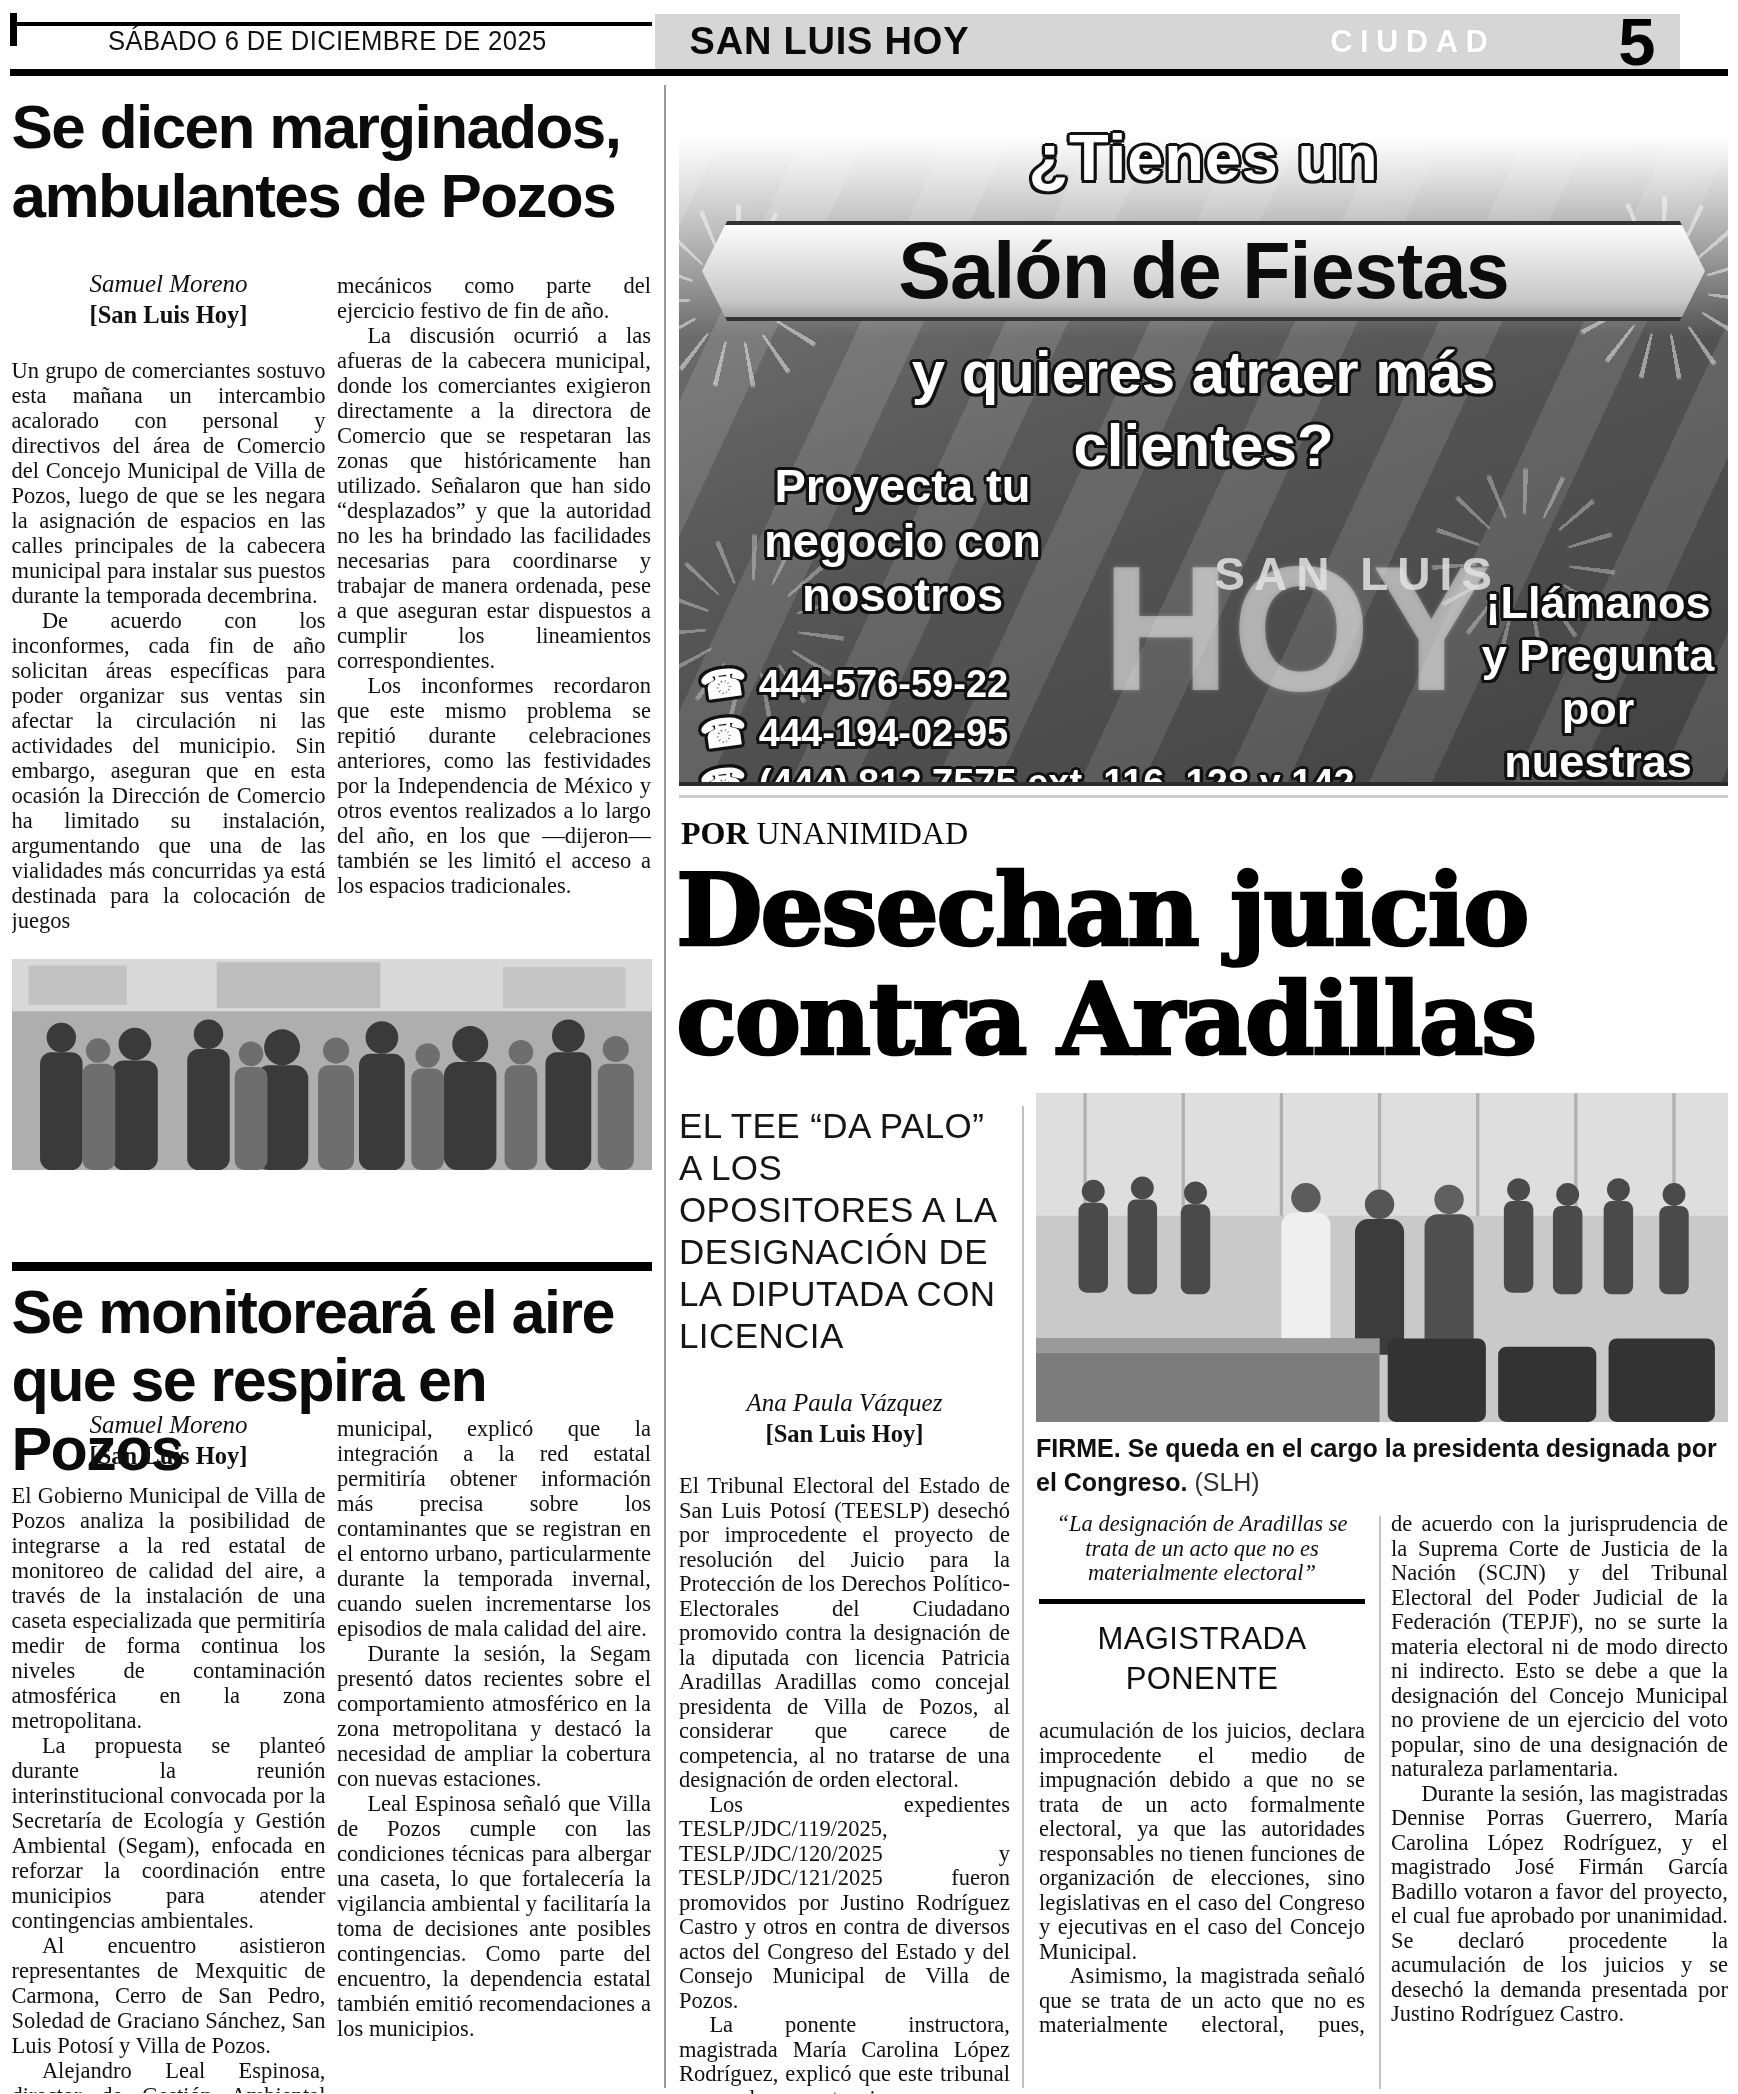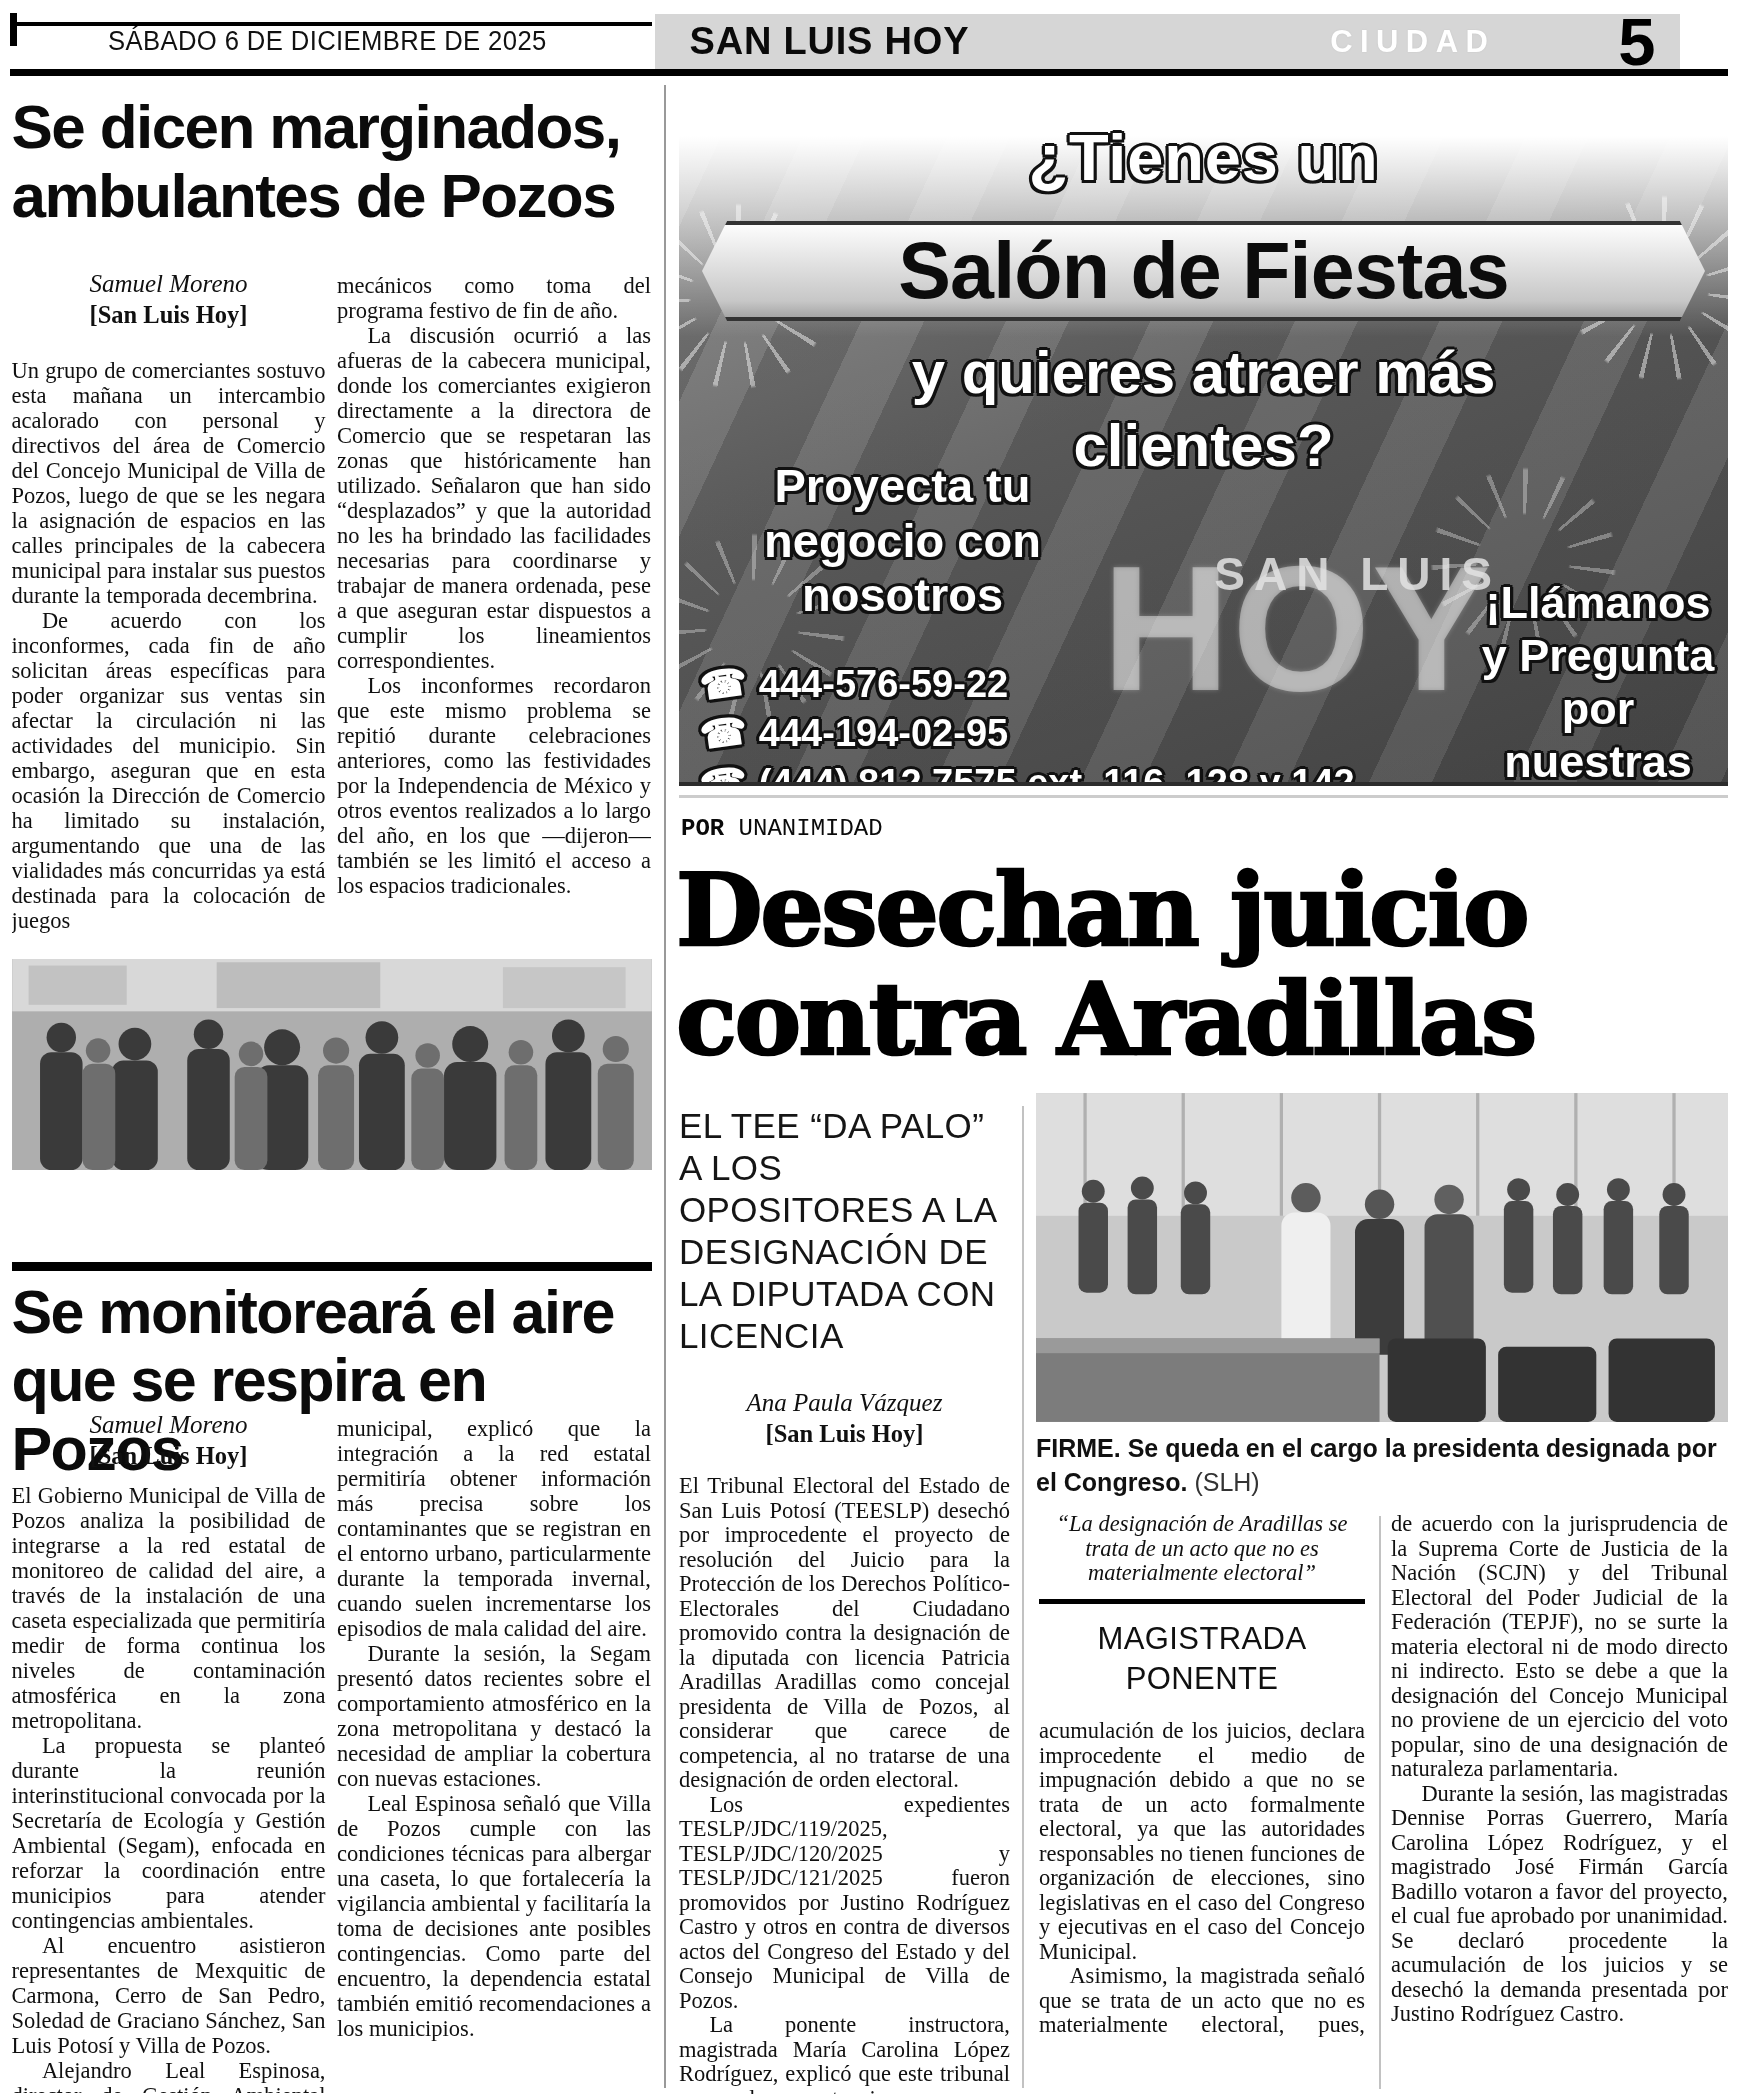--- a/index.html
+++ b/index.html
@@ -83,21 +83,21 @@
   .ad-hoy{position:absolute;top:448px;left:405px;width:426px;text-align:center;
       font-size:178px;font-weight:900;line-height:1;letter-spacing:1.6px;
       color:rgba(255,255,255,.42);text-shadow:0 0 4.9px rgba(255,255,255,.25);}
   .ad-right{position:absolute;top:484px;left:792px;width:254px;text-align:center;
       font-size:45px;font-weight:800;line-height:1.18;}
   .ad-phones{position:absolute;top:568px;left:21px;font-size:38px;font-weight:800;line-height:1.3;}
   .ad-phones .ph-row{display:block;}
   .ad-phones .ph-ico{display:inline-block;margin-right:11.5px;transform:rotate(-8deg);}
 
   
-  .ra-kicker{left:681px;top:815px;font-family:Liberation Mono, monospace;font-size:24px;color:#0a0a0a;}
+  .ra-kicker{left:681px;top:815px;font-family:Liberation Serif, serif;font-size:32px;color:#0a0a0a;}
   .ra-kicker .k-b{font-weight:800;}
   .ra-headline{left:676px;top:856px;width:1057px;font-family:"DejaVu Serif",serif;
       font-weight:bold;font-size:100px;line-height:1.09;letter-spacing:-2.5px;color:#000;
       -webkit-text-stroke:2.5px #000;}
   .ra-headline span{display:block;}
   .ra-subhead{font-family:"Liberation Sans",sans-serif;font-size:35px;line-height:1.2;
       letter-spacing:0.4px;color:#151515;margin-bottom:29.5px;}
   .ra .byline{margin-bottom:24.5px;}
   .pullquote{font-style:italic;font-size:33px;line-height:1.3;text-align:center;margin:0 0 4.9px 0;}
   .quote-rule{height:5.7px;background:#000;margin:13px 0 14.7px 0;}
@@ -133,21 +133,21 @@
   </div>
   <div class="abs byline" style="left:11.5px;top:268px;width:314px;">
     <span class="b-name">Samuel Moreno</span>
     <span class="b-org">[San Luis Hoy]</span>
   </div>
   <div class="abs bodycol clip" style="left:11.5px;top:358px;width:314px;height:594px;">
     <p>Un grupo de comerciantes sostuvo esta mañana un intercambio acalorado con personal y directivos del área de Comercio del Concejo Municipal de Villa de Pozos, luego de que se les negara la asignación de espacios en las calles principales de la cabecera municipal para instalar sus puestos durante la temporada decembrina.</p>
     <p class="ind cont">De acuerdo con los inconformes, cada fin de año solicitan áreas específicas para poder organizar sus ventas sin afectar la circulación ni las actividades del municipio. Sin embargo, aseguran que en esta ocasión la Dirección de Comercio ha limitado su instalación, argumentando que una de las vialidades más concurridas ya está destinada para la colocación de juegos</p>
   </div>
   <div class="abs bodycol clip" style="left:337px;top:273px;width:314px;height:679px;">
-    <p>mecánicos como toma del programa festivo de fin de año.</p>
+    <p>mecánicos como parte del ejercicio festivo de fin de año.</p>
     <p class="ind">La discusión ocurrió a las afueras de la cabecera municipal, donde los comerciantes exigieron directamente a la directora de Comercio que se respetaran las zonas que históricamente han utilizado. Señalaron que han sido “desplazados” y que la autoridad no les ha brindado las facilidades necesarias para coordinarse y trabajar de manera ordenada, pese a que aseguran estar dispuestos a cumplir los lineamientos correspondientes.</p>
     <p class="ind">Los inconformes recordaron que este mismo problema se repitió durante celebraciones anteriores, como las festividades por la Independencia de México y otros eventos realizados a lo largo del año, en los que —dijeron— también se les limitó el acceso a los espacios tradicionales.</p>
   </div>
 
   <div class="abs photo" style="left:11.5px;top:959px;width:640px;height:211px;">
     <svg width="640" height="211" viewBox="0 0 782 258" xmlns="http://www.w3.org/2000/svg">
       <rect width="782" height="258" fill="#aeaeae"></rect>
       <rect width="782" height="64" fill="#d8d8d8"></rect>
       <rect x="20" y="8" width="120" height="48" fill="#c2c2c2"></rect>
       <rect x="250" y="4" width="200" height="56" fill="#bdbdbd"></rect>

